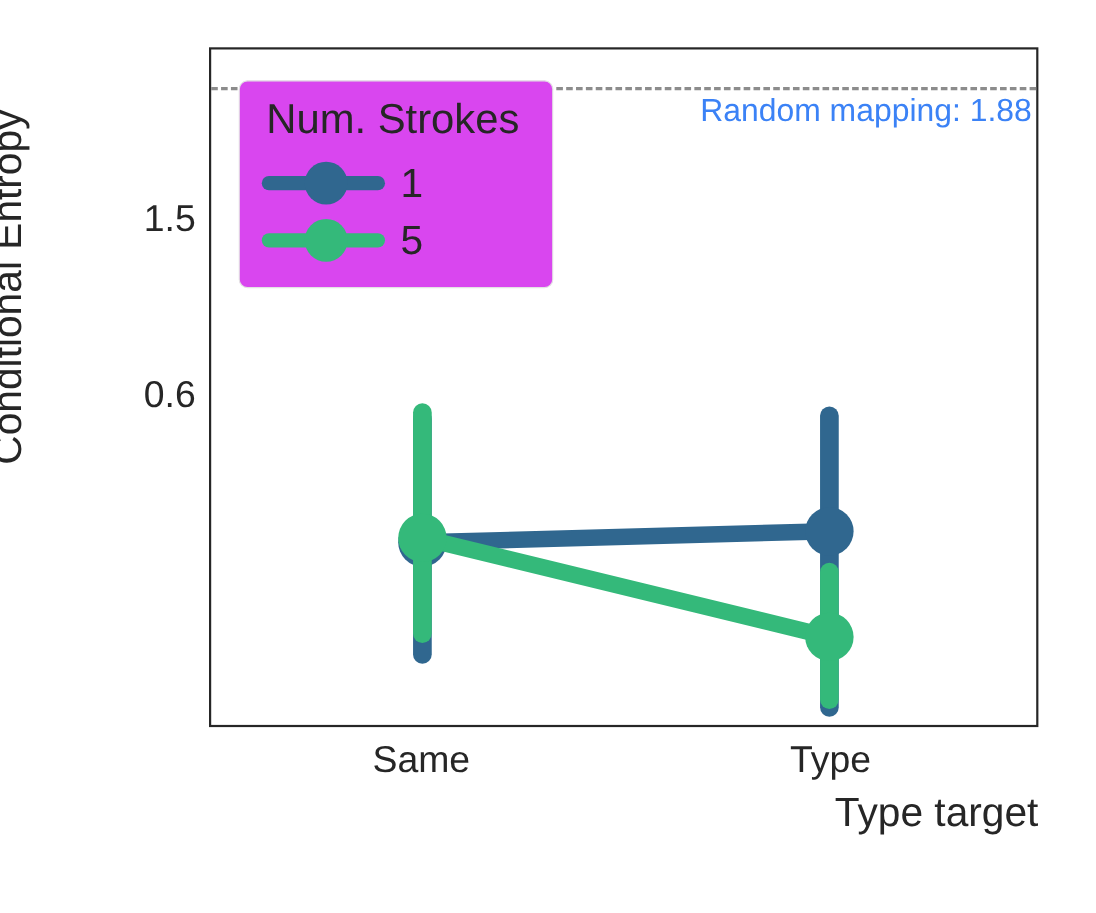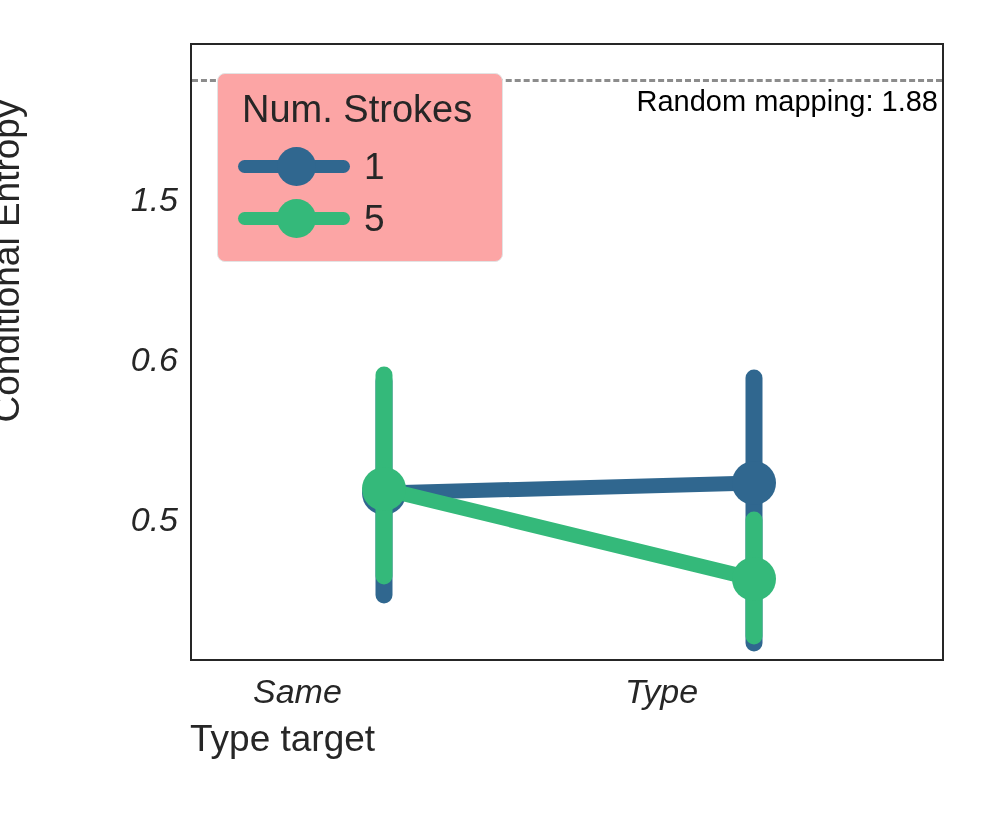--- a/index.html
+++ b/index.html
@@ -47,72 +47,71 @@
     color: #262626;
     white-space: nowrap;
   }
 
   
   #xlabel {
     position: absolute;
     left: 190px;
     top: 718px;
     width: 754px;
-    text-align: left;
+    text-align: right;
     font-size: 37px;
     color: #262626;
   }
   .ytick-label {
     position: absolute;
     width: 120px;
     text-align: right;
     font-size: 34px;
     color: #262626;
-    font-style: italic;
   }
   .xtick-label {
     position: absolute;
     width: 260px;
+    text-align: center;
     font-size: 34px;
     color: #262626;
-    font-style: italic;
   }
 
   
   #threshold-line {
     position: absolute;
     left: 0px;
     width: 100%;
     height: 0px;
     border-top: 3.5px dashed #8c8c8c;
   }
   #threshold-text {
     position: absolute;
     right: 4px;
     font-size: 29px;
-    color: #000000;
+    color: #3b82f6;
     white-space: nowrap;
   }
 
   
   #series-svg {
     position: absolute;
     left: 0;
     top: 0;
     width: 754px;
     height: 618px;
     overflow: visible;
   }
 
   
   #legend {
     position: absolute;
     left: 25px;
     top: 28px;
-    background: #fca5a5;
+    background: #d946ef;
     border: 1.6px solid #e3e3e3;
     border-radius: 8px;
     padding: 12px 26px 16px 20px;
     box-sizing: border-box;
   }
   #legend-title {
     font-size: 38px;
     color: #262626;
     text-align: center;
     padding: 2px 4px 10px 4px;
@@ -153,21 +152,20 @@
 </style>
 </head>
 <body>
 
 <div id="figure">
 
   <div id="ylabel">Conditional Entropy</div>
 
   <div class="ytick-label" style="left:58px; top:180px;">1.5</div>
   <div class="ytick-label" style="left:58px; top:340px;">0.6</div>
-  <div class="ytick-label" style="left:58px; top:500px;">0.5</div>
 
   <div class="xtick-label" style="left:253px; top:672px;">Same</div>
   <div class="xtick-label" style="left:625px; top:672px;">Type</div>
 
   <div id="xlabel">Type target</div>
 
   <div id="plot-area">
 
     <div id="threshold-line" style="top:34px;"></div>
     <div id="threshold-text" style="top:40px;">Random mapping: 1.88</div>

